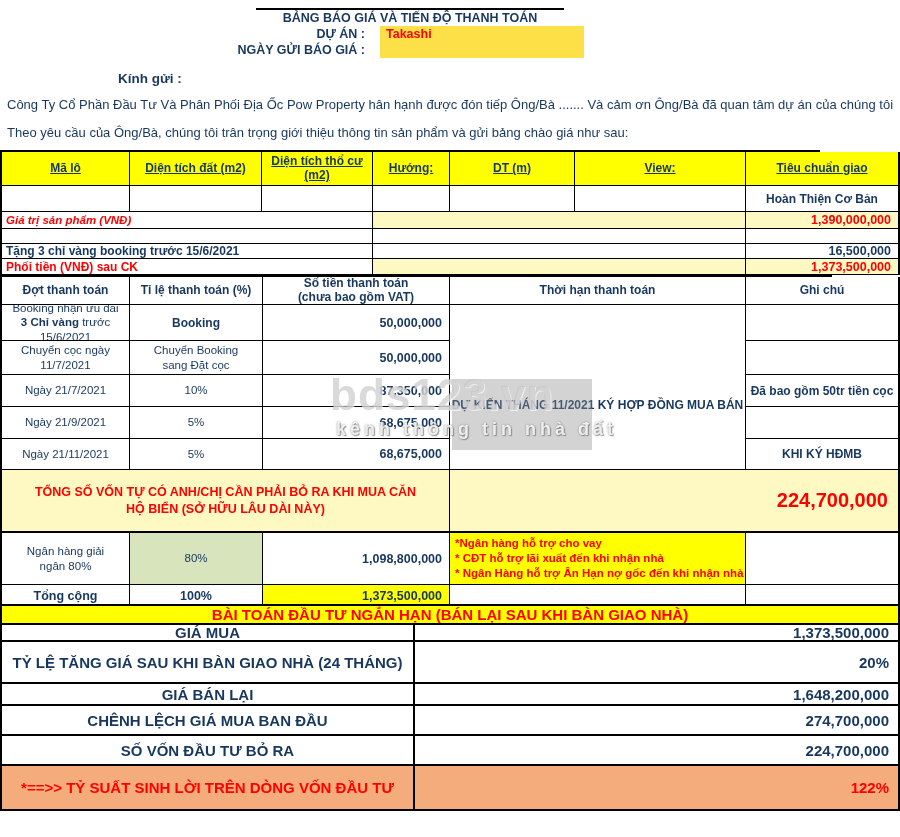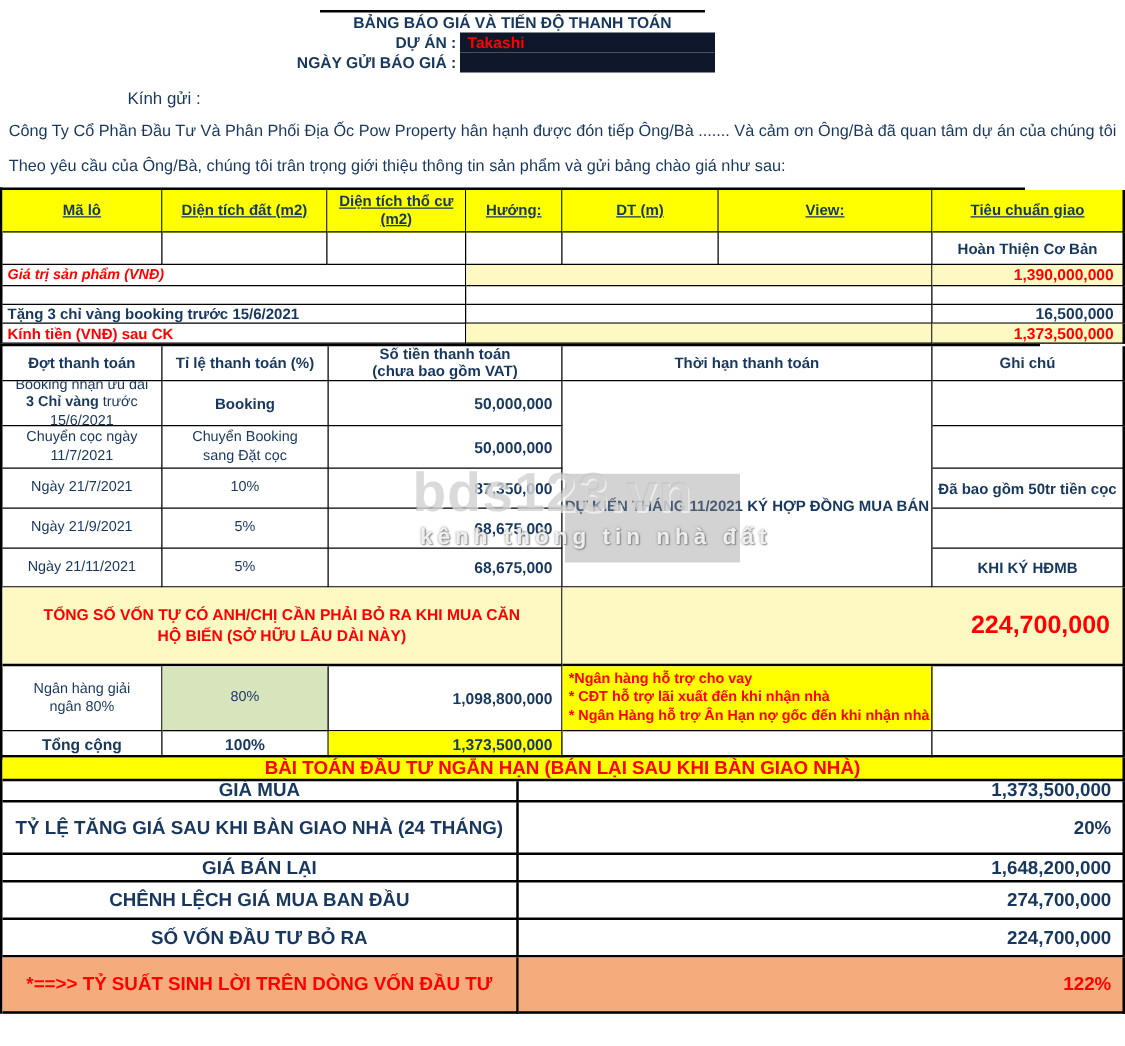--- a/index.html
+++ b/index.html
@@ -8,23 +8,23 @@
     position:relative; width:900px; height:837px; background:#ffffff;
     font-family:"Liberation Sans", sans-serif; color:#17375E; overflow:hidden;
   }
   .abs { position:absolute; }
   .b { font-weight:700; }
   .red { color:#FF0000; }
   
   .title-rule { left:256px; top:8px; width:308px; height:2px; background:#000; }
   .doc-title { left:256px; top:11px; width:308px; text-align:center; font-size:12.5px; font-weight:700; }
   .hdr-label { font-size:12.5px; font-weight:700; text-align:right; }
-  .cyan-cell { background:#0f172a; font-size:12.5px; font-weight:700; padding:1px 4px 0 6px; }
+  .cyan-cell { background:#fde047; font-size:12.5px; font-weight:700; padding:1px 4px 0 6px;margin-left:12px; }
   
-  .salutation { left:102px; top:71px; font-size:13.5px; font-weight:400; }
+  .salutation { left:118px; top:71px; font-size:13.5px; font-weight:700; }
   .intro { left:7px; font-size:13px; width:890px; }
   
   .grid { display:grid; border-left:2px solid #000; border-top:2px solid #000; }
   .cell { border-right:1px solid #000; border-bottom:1px solid #000; display:flex; align-items:center; overflow:hidden; }
   .cell.last { border-right:2px solid #000; }
   .c  { justify-content:center; text-align:center; }
   .r  { justify-content:flex-end; text-align:right; padding-right:7px; }
   .l  { justify-content:flex-start; text-align:left; padding-left:4px; }
   .yellow { background:#FFFF00; }
   .greenband { background:#fef9c3; }
@@ -93,21 +93,21 @@
     <div class="cell r amount red greenband last">1,390,000,000</div>
 
     <div class="cell" style="grid-column:1 / span 3;"></div>
     <div class="cell" style="grid-column:4 / span 3;"></div>
     <div class="cell last"></div>
 
     <div class="cell l b" style="grid-column:1 / span 3; font-size:12px;">Tặng 3 chỉ vàng booking trước 15/6/2021</div>
     <div class="cell" style="grid-column:4 / span 3;"></div>
     <div class="cell r amount last">16,500,000</div>
 
-    <div class="cell l red b" style="grid-column:1 / span 3; font-size:12px;">Kính tiền (VNĐ) sau CK</div>
+    <div class="cell l red b" style="grid-column:1 / span 3; font-size:12px;">Phối tiền (VNĐ) sau CK</div>
     <div class="cell greenband" style="grid-column:4 / span 3;"></div>
     <div class="cell r amount red greenband last">1,373,500,000</div>
   </div>
 
   <div class="abs grid" id="payment">
 
     <div class="cell c pay-head">Đợt thanh toán</div>
     <div class="cell c pay-head">Tỉ lệ thanh toán (%)</div>
     <div class="cell c pay-head" style="flex-direction:column;">
       <span>Số tiền thanh toán</span>

